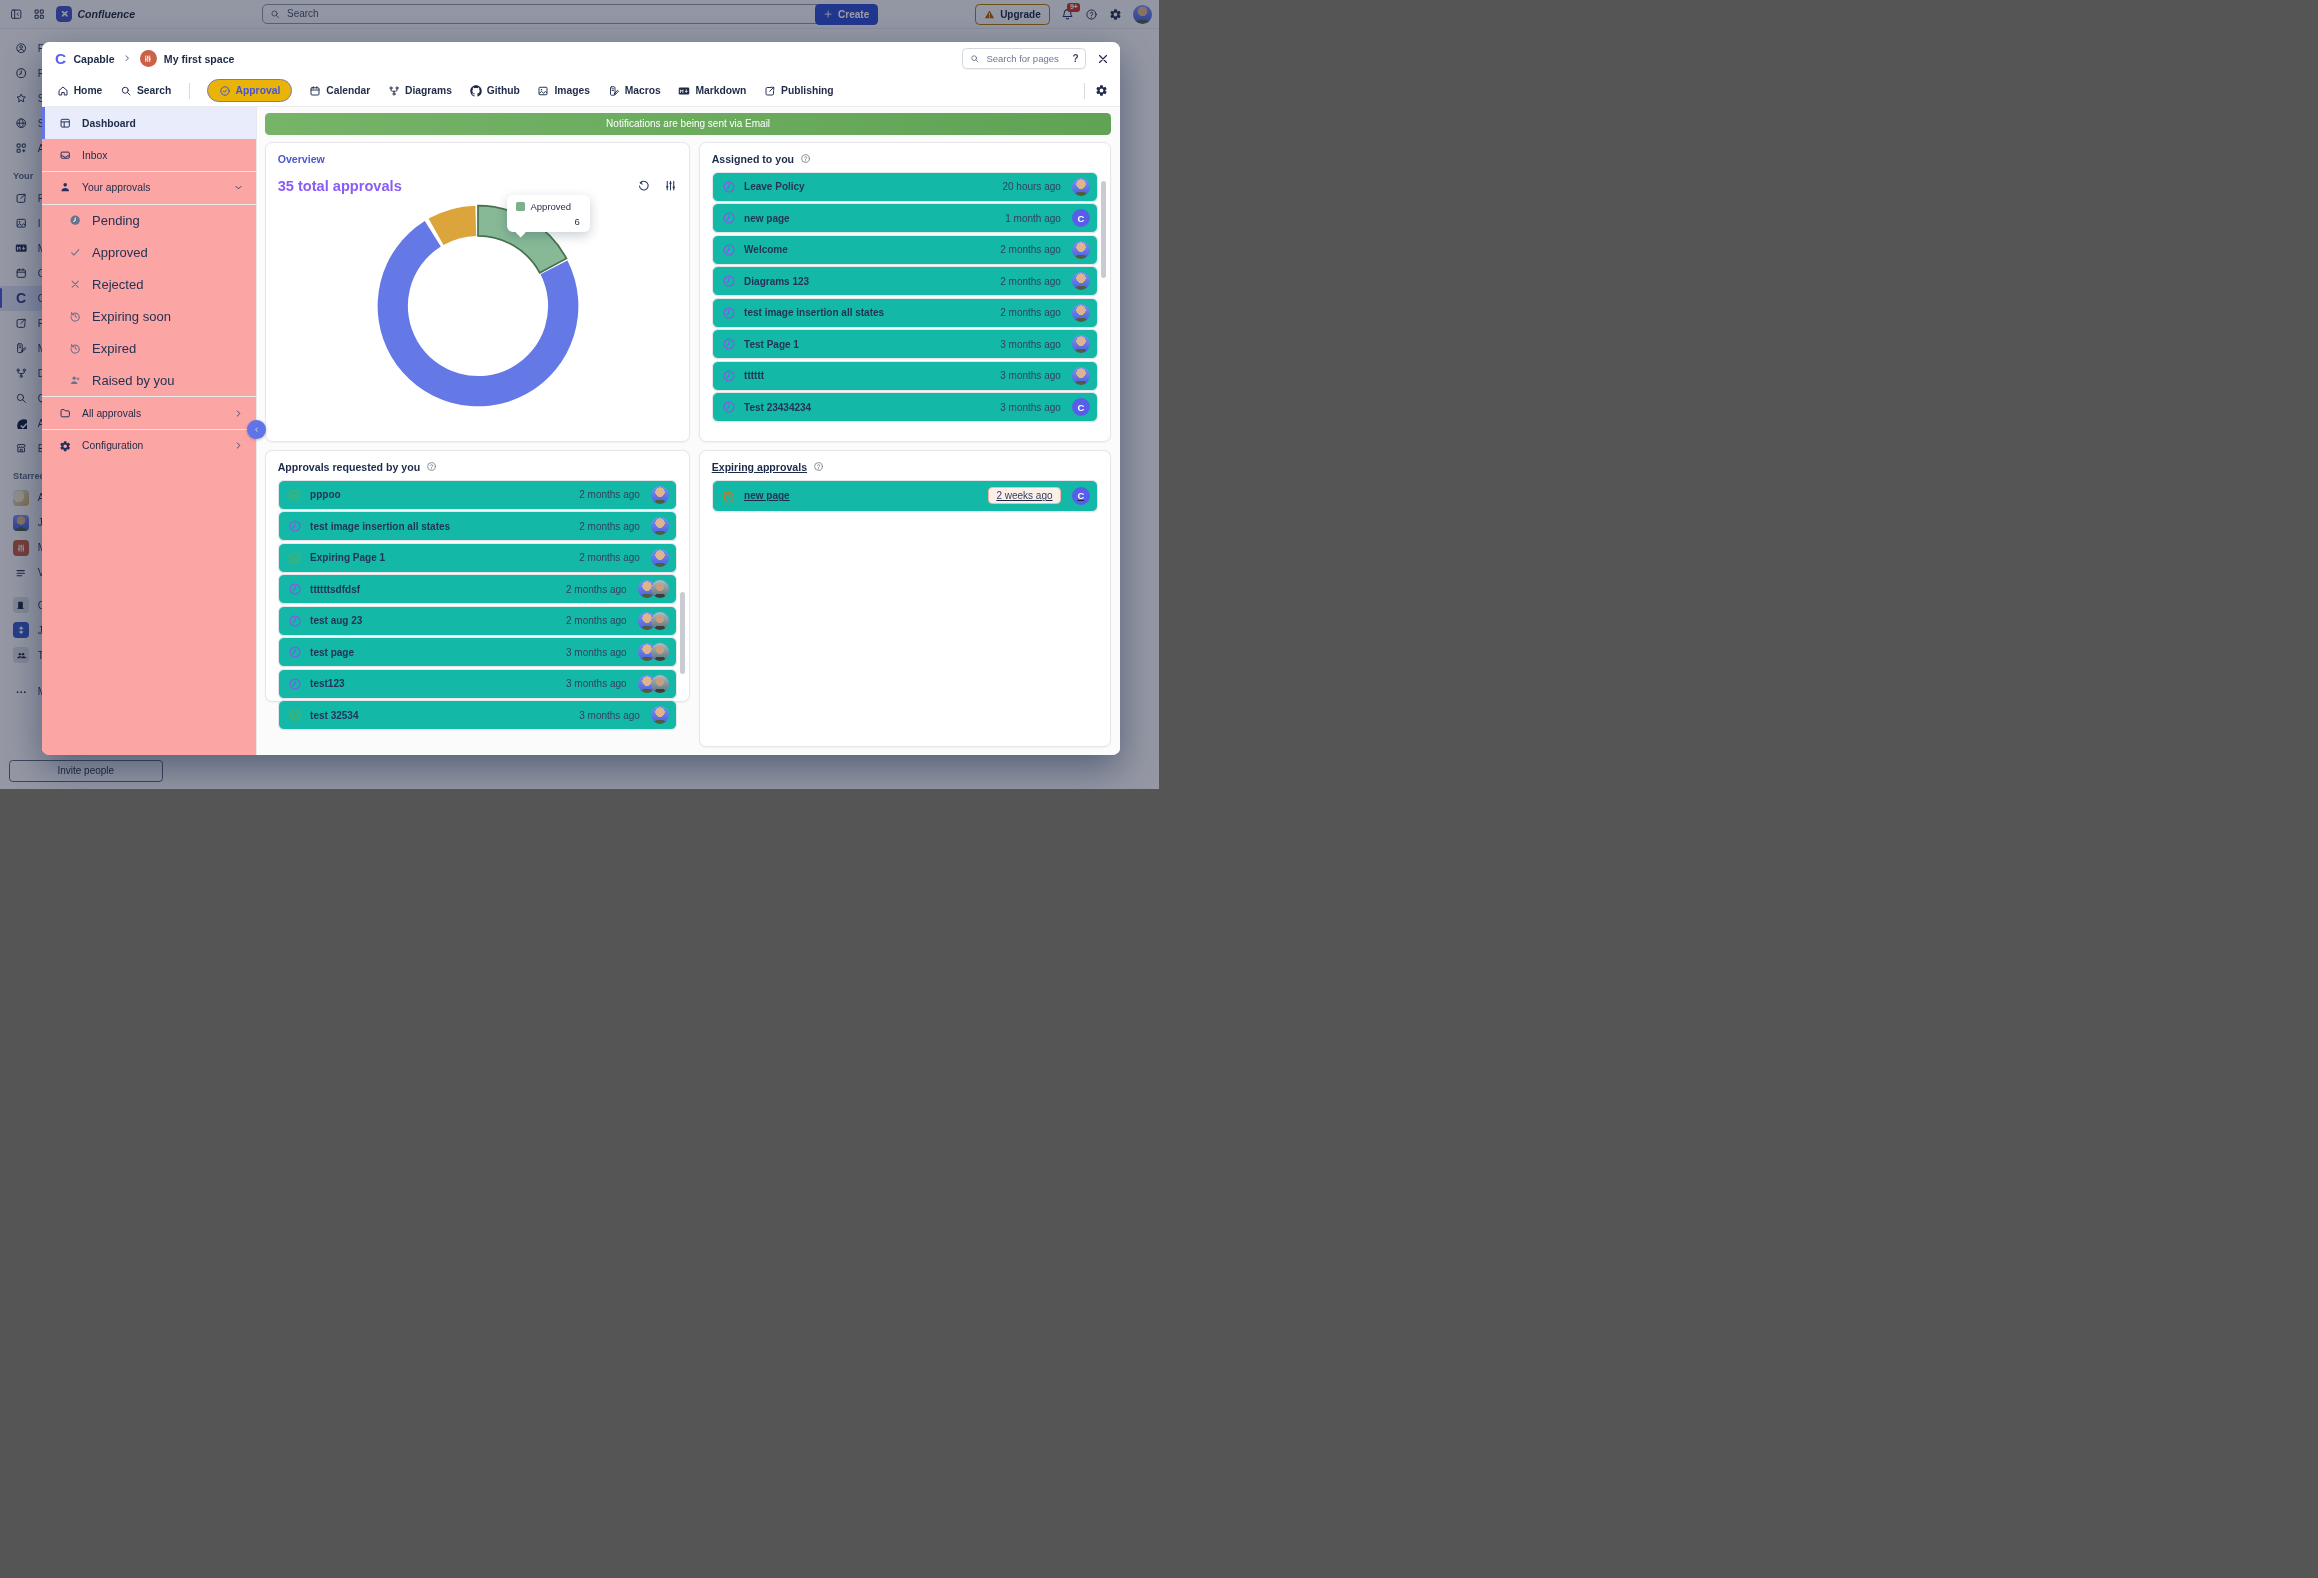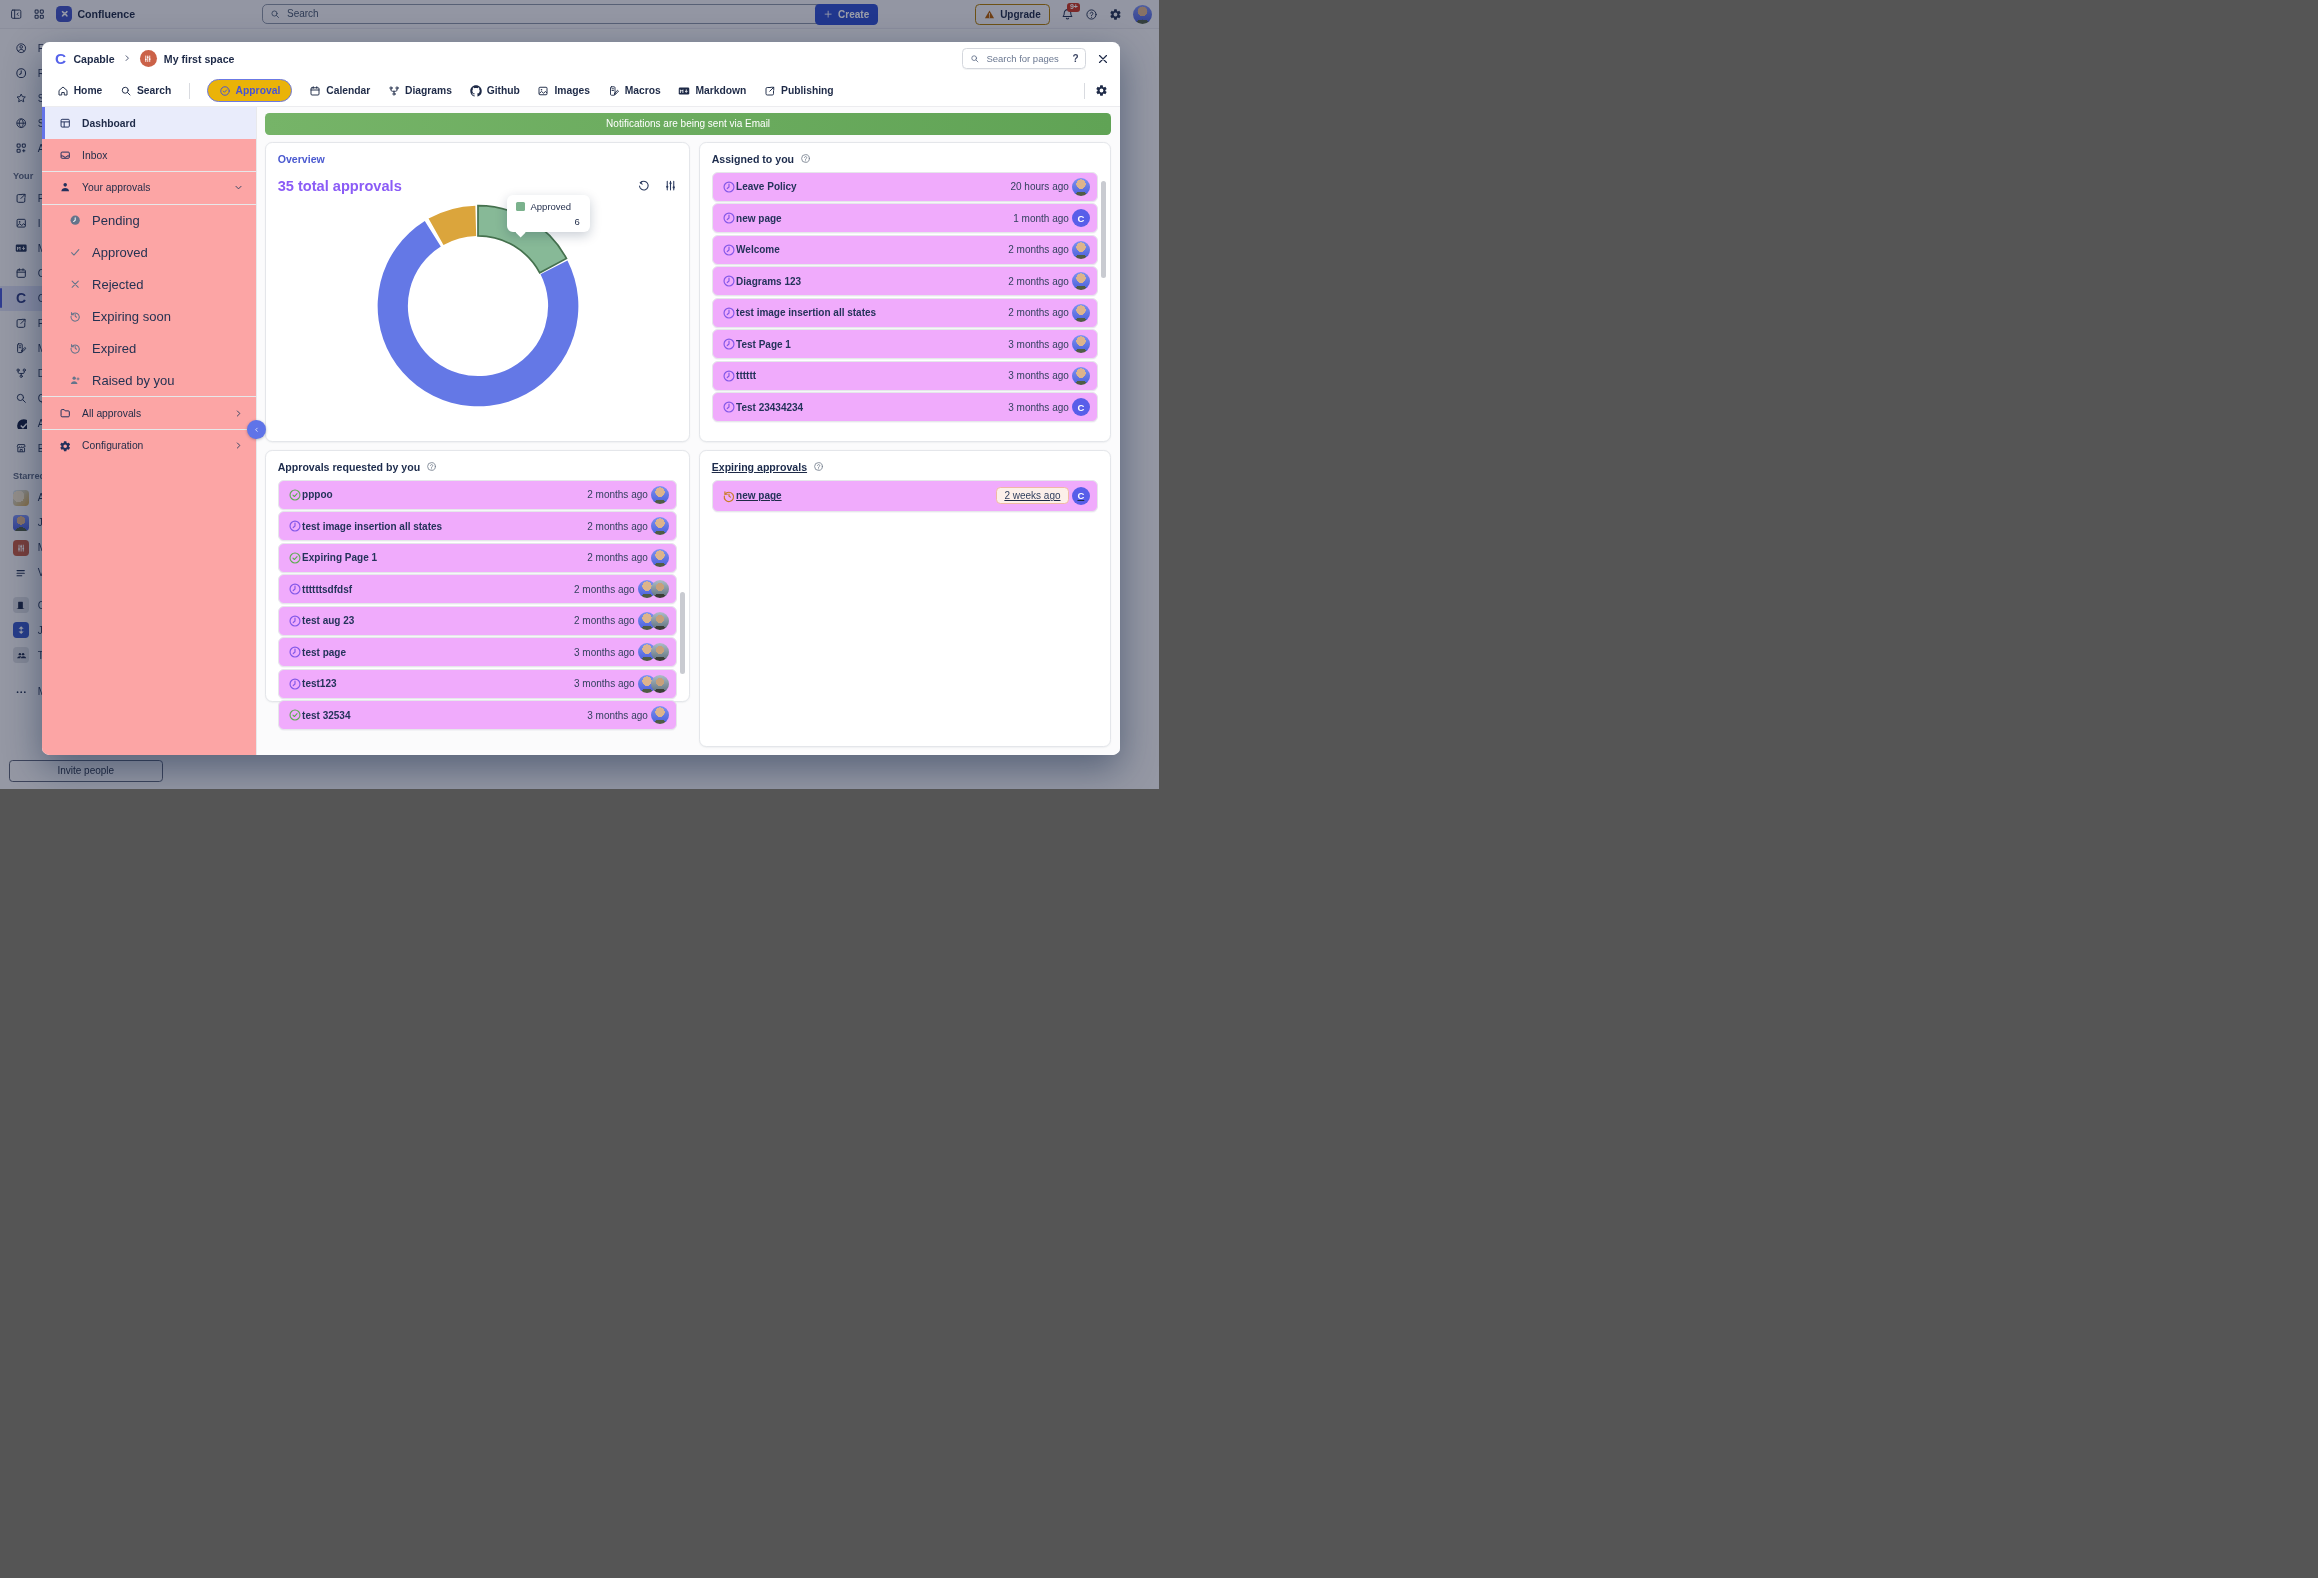--- a/index.html
+++ b/index.html
@@ -5,21 +5,21 @@
   html,body{margin:0;padding:0;background:#555;font-family:"Liberation Sans",sans-serif;}
   *{box-sizing:border-box;}
   #stage{position:relative;width:1159px;height:789px;background:#f4f5f7;overflow:hidden;
          color:#1e2a47;-webkit-font-smoothing:antialiased;}
   .ic{width:1em;height:1em;display:block;}
   .iconbox{display:inline-flex;align-items:center;justify-content:center;flex:none;}
 
   
   #topbar{position:absolute;left:0;top:0;width:1159px;height:28.6px;background:#f1f2f4;
           display:flex;align-items:center;z-index:1;border-bottom:0.7px solid #e3e4e8;}
-  #topbar .tb-left{display:flex;align-items:center;gap:11px;padding-left:9.5px;}
+  #topbar .tb-left{display:flex;align-items:center;gap:11px;padding-left:9.5px;font-style:italic;}
   .tb-ic{font-size:12.4px;color:#243253;}
   .conf-logo{width:16px;height:16px;border-radius:4.4px;background:#4054c7;display:flex;align-items:center;justify-content:center;}
   .conf-logo svg{width:9.5px;height:9.5px;}
   .conf-name{font-size:10.6px;font-weight:700;color:#1d2947;margin-left:5.1px;}
   .tb-search{position:absolute;left:262px;top:3.7px;width:577px;height:20.5px;border:1.1px solid #8b94a6;
              border-radius:5.1px;display:flex;align-items:center;padding:0 6.6px;gap:5.1px;background:transparent;}
   .tb-search input{border:none;outline:none;background:transparent;font-size:10px;color:#44546f;width:100%;
                    font-family:"Liberation Sans",sans-serif;}
   .tb-search input::placeholder{color:#44546f;}
   #topbar .tb-right{position:absolute;right:7.3px;top:0;height:28.6px;display:flex;align-items:center;gap:11px;}
@@ -123,22 +123,22 @@
   .ov-icons .iconbox{cursor:pointer;}
   #donut-wrap{position:relative;width:220px;height:220px;margin:2.9px auto 0;}
   #tooltip{position:absolute;left:241px;top:52px;width:83px;background:#fff;border-radius:5.9px;
            box-shadow:0 3.7px 11.7px rgba(9,30,66,.22);padding:5.9px 8.8px 5.1px;z-index:2;}
   #tooltip::after{content:"";position:absolute;left:10.3px;bottom:-3.7px;width:7.3px;height:7.3px;background:#fff;transform:rotate(45deg);}
   .tt-row1{display:flex;align-items:center;gap:5.9px;font-size:9.5px;color:#1d2947;}
   .tt-swatch{width:8.8px;height:8.8px;background:#7bb28d;border-radius:1.5px;}
   .tt-val{text-align:right;font-size:9.5px;color:#1d2947;margin-top:4.4px;padding-right:1.5px;}
 
   .rows{margin-top:7.3px;display:flex;flex-direction:column;gap:1.5px;}
-  .row{height:30px;background:#f0abfc;border:0.7px solid #e6e7eb;border-radius:5.9px;display:flex;align-items:center;
-       padding:0 7.3px 0 8.8px;cursor:pointer;box-shadow:0 0.7px 0.7px rgba(9,30,66,.04);}
+  .row{height:30px;background:#14b8a6;border:0.7px solid #e6e7eb;border-radius:5.9px;display:flex;align-items:center;
+       gap:8px;padding:0 7.3px 0 8.8px;cursor:pointer;box-shadow:0 0.7px 0.7px rgba(9,30,66,.04);}
   .row .r-ic{font-size:14px;width:14.6px;}
   .r-ic.clock{color:#8458e8;}
   .r-ic.check{color:#5fac54;}
   .r-ic.history{color:#c97b22;}
   .r-title{font-size:10px;font-weight:600;color:#24335a;flex:1;white-space:nowrap;overflow:hidden;text-overflow:ellipsis;}
   .r-time{font-size:10px;color:#33415f;margin-right:2.9px;white-space:nowrap;}
   .r-time.badge{background:#fcefe9;border:1.1px solid #f0b9a4;border-radius:4.4px;padding:2.2px 7.3px;}
   .r-avs{display:flex;align-items:center;}
   .r-avs .avatar{width:18.3px;height:18.3px;font-size:9.5px;}
   .r-avs .avatar + .avatar{margin-left:-5.1px;}

